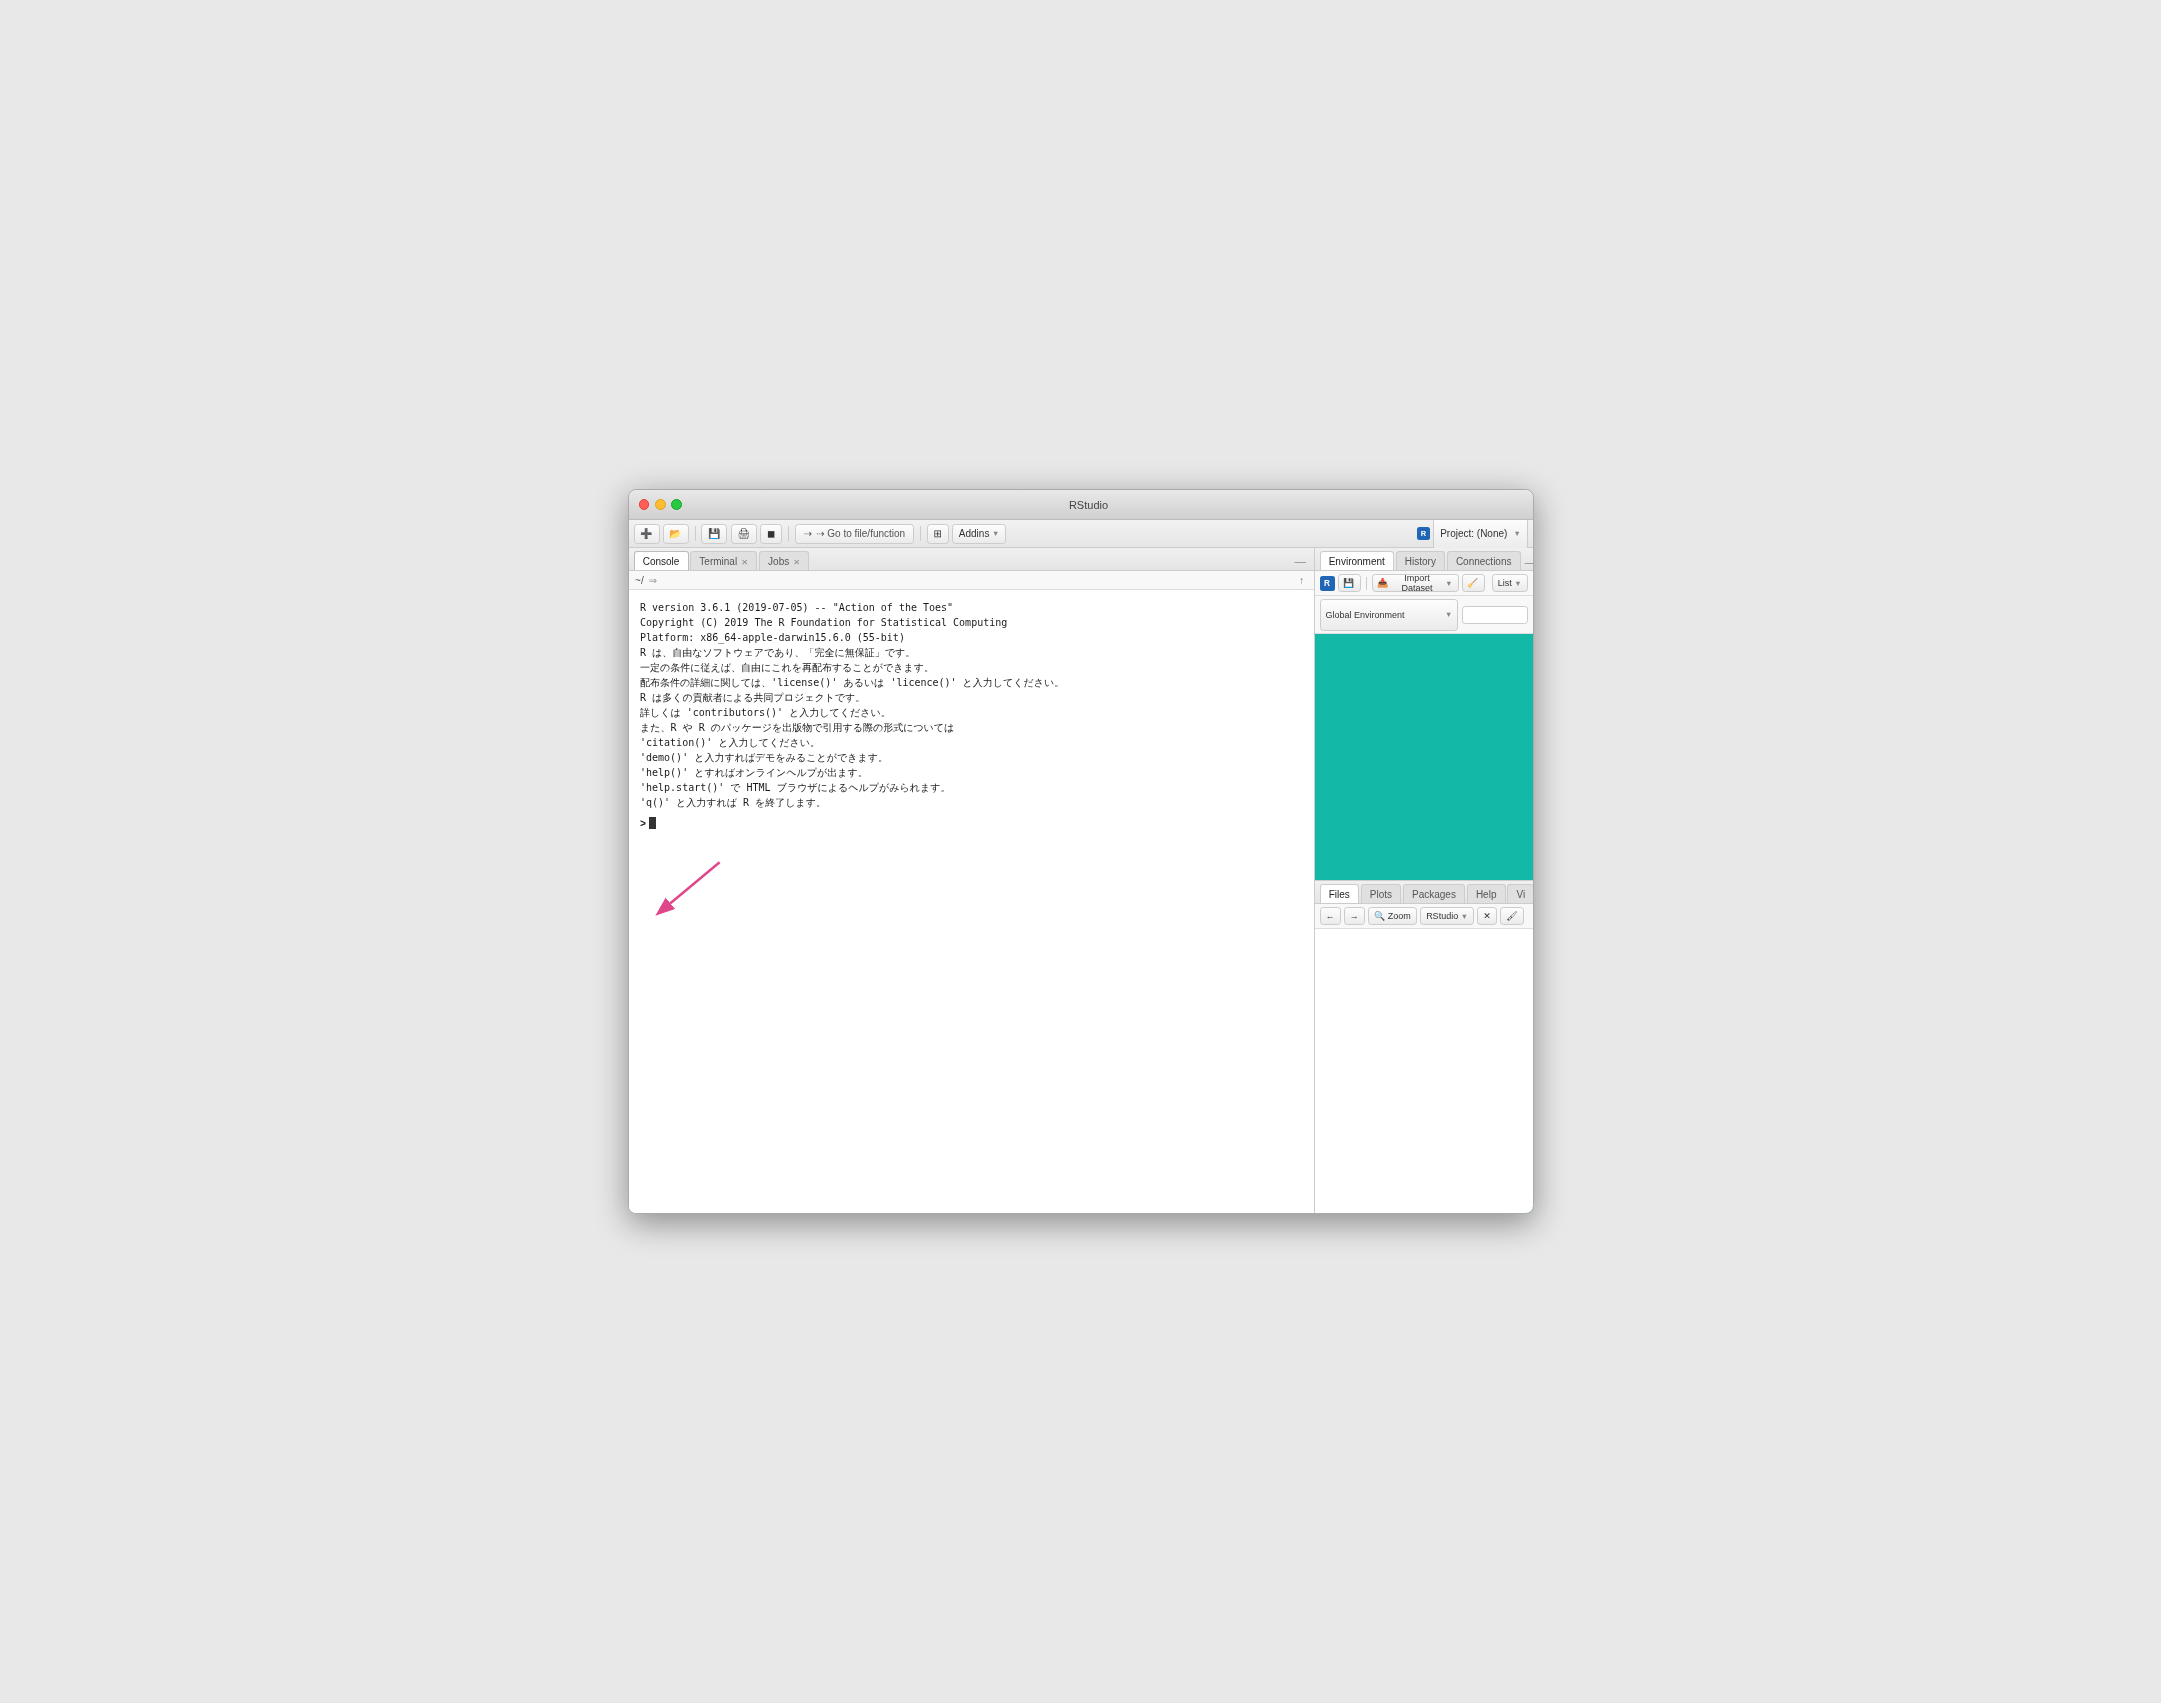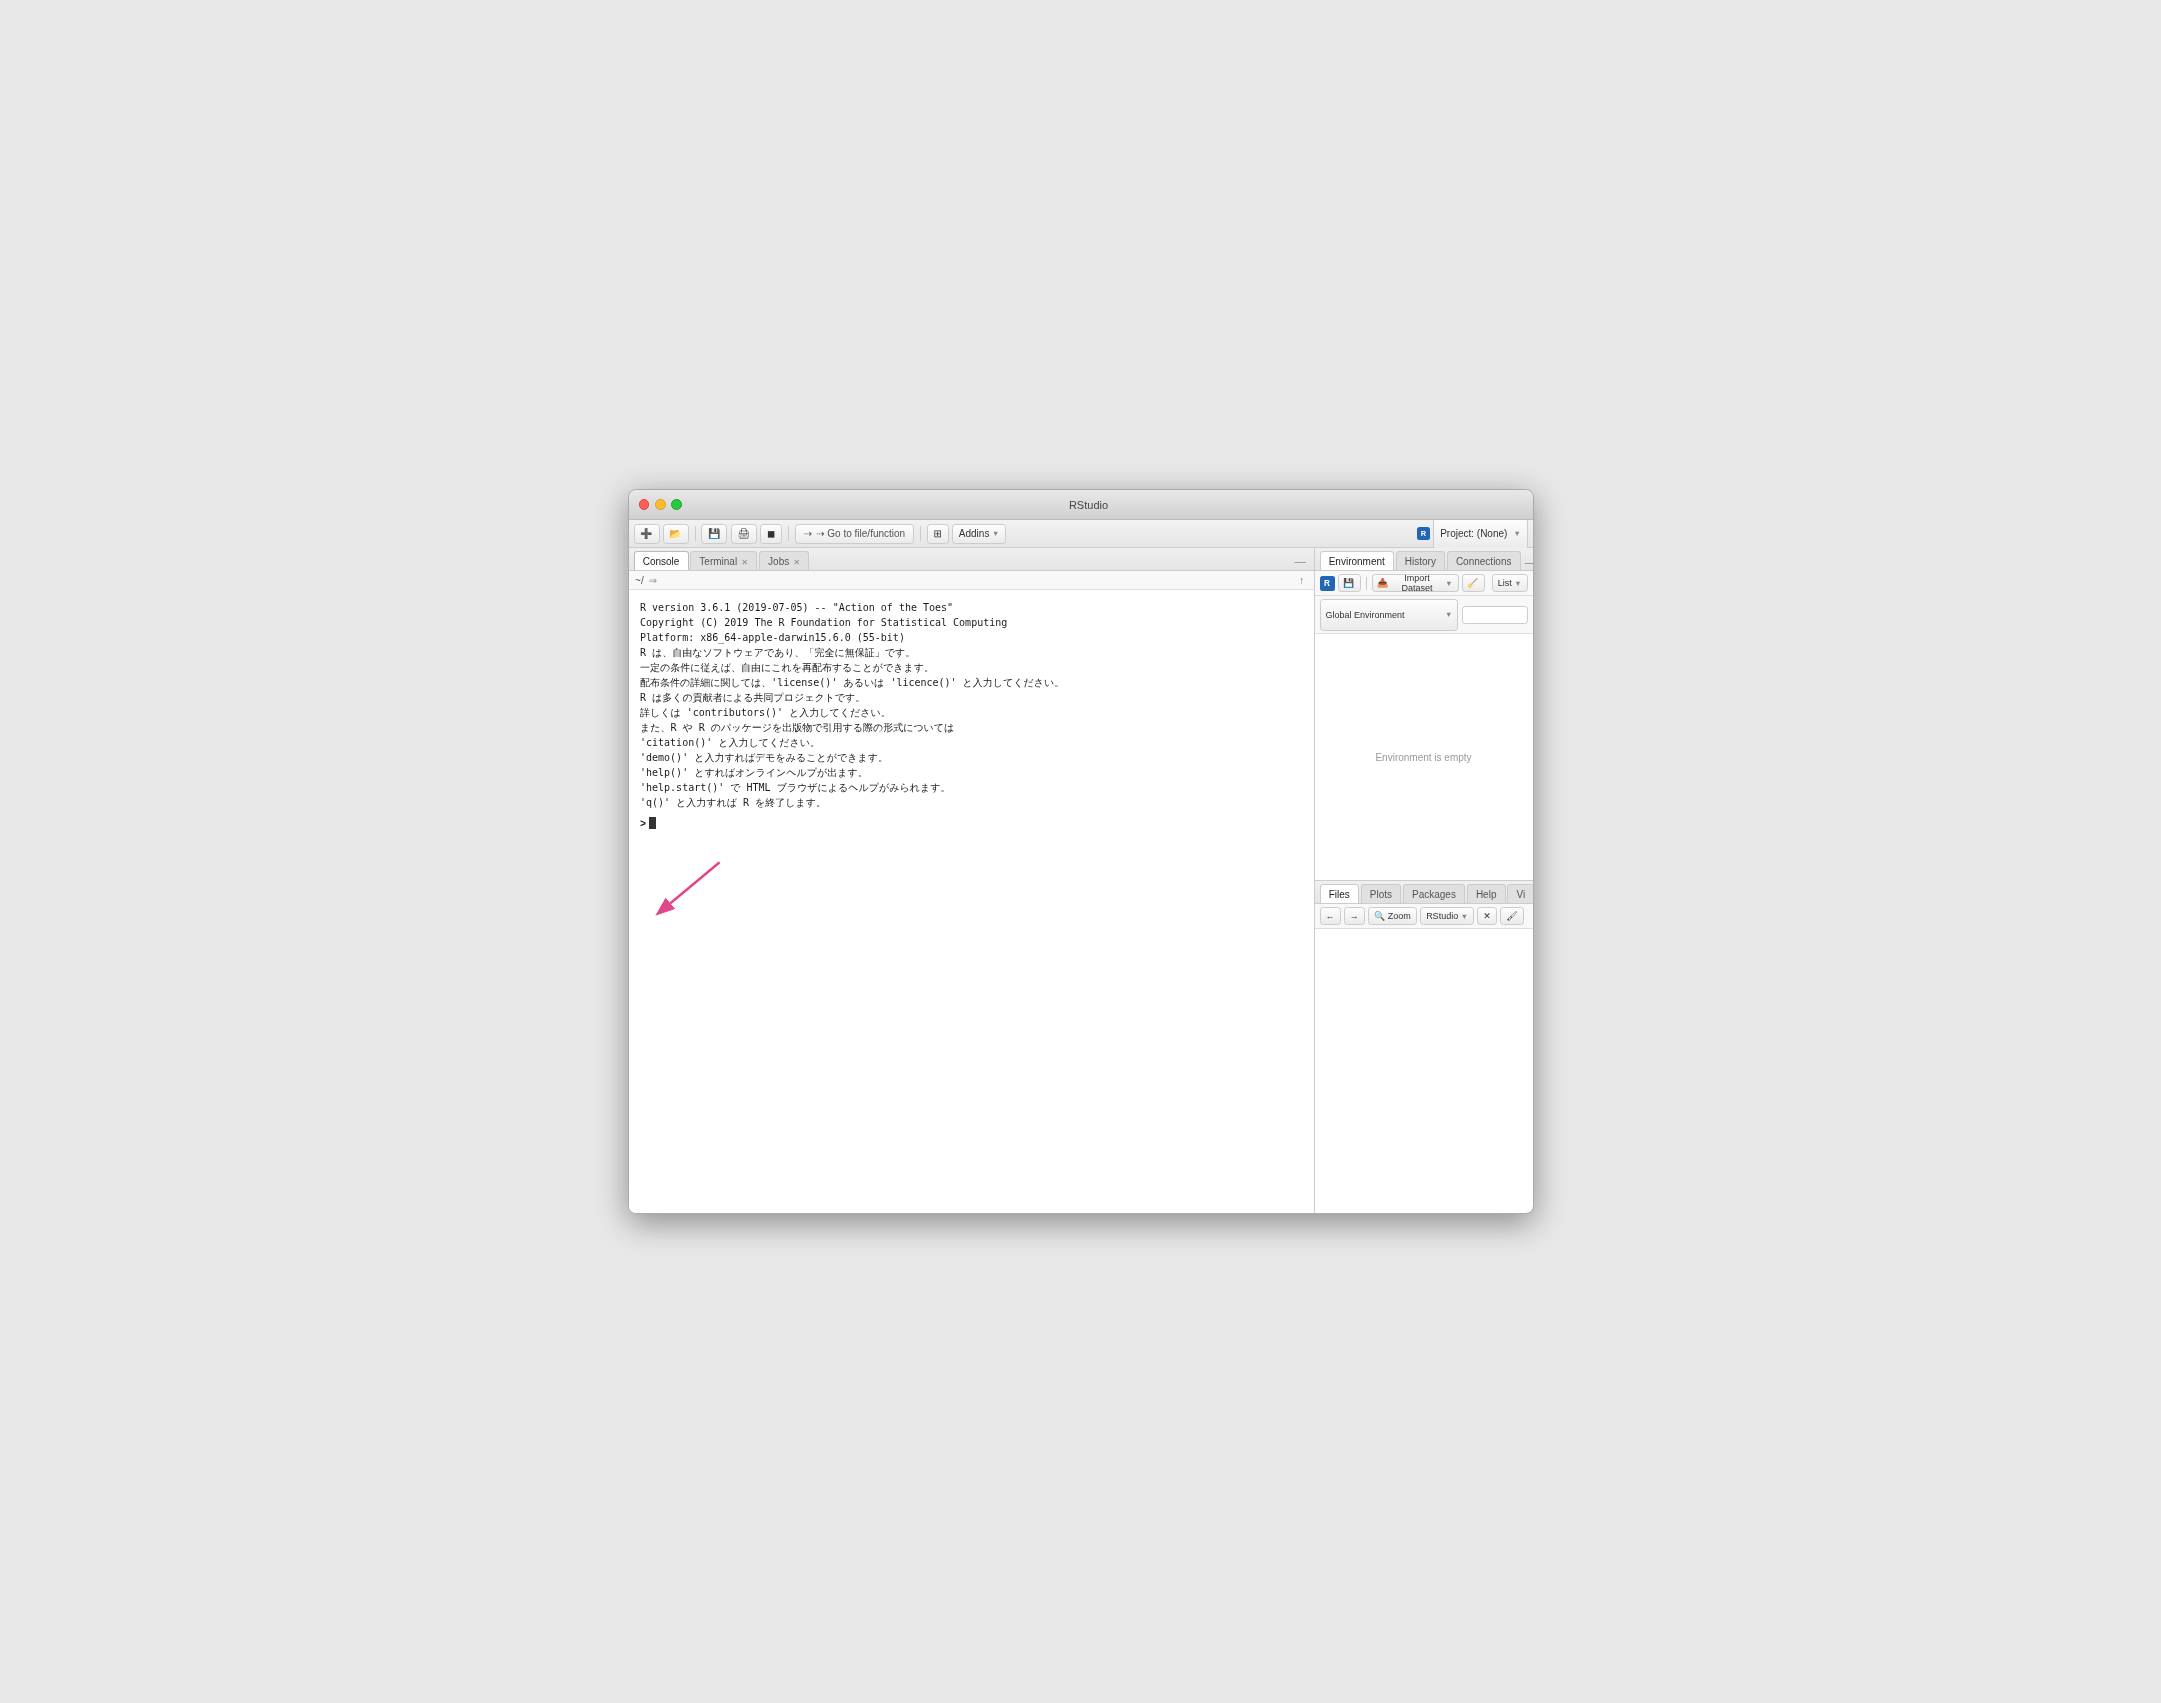--- a/index.html
+++ b/index.html
@@ -526,23 +526,20 @@
 
         <div class="panel-toolbar" style="padding: 2.5px 5px;">
           <div class="env-dropdown">
             <span>Global Environment</span>
             <span style="flex:1;"></span>
             <span class="chevron">▼</span>
           </div>
           <input class="search-box" type="text" style="width: 66px;">
         </div>
 
-        <div class="env-empty">
-          <span>Environment is empty</span>
-        </div>
       </div>
 
       <div class="lower-right">
 
         <div class="panel-tab-bar">
           <div class="panel-tab active">
             <span>Files</span>
           </div>
           <div class="panel-tab">
             <span>Plots</span>

